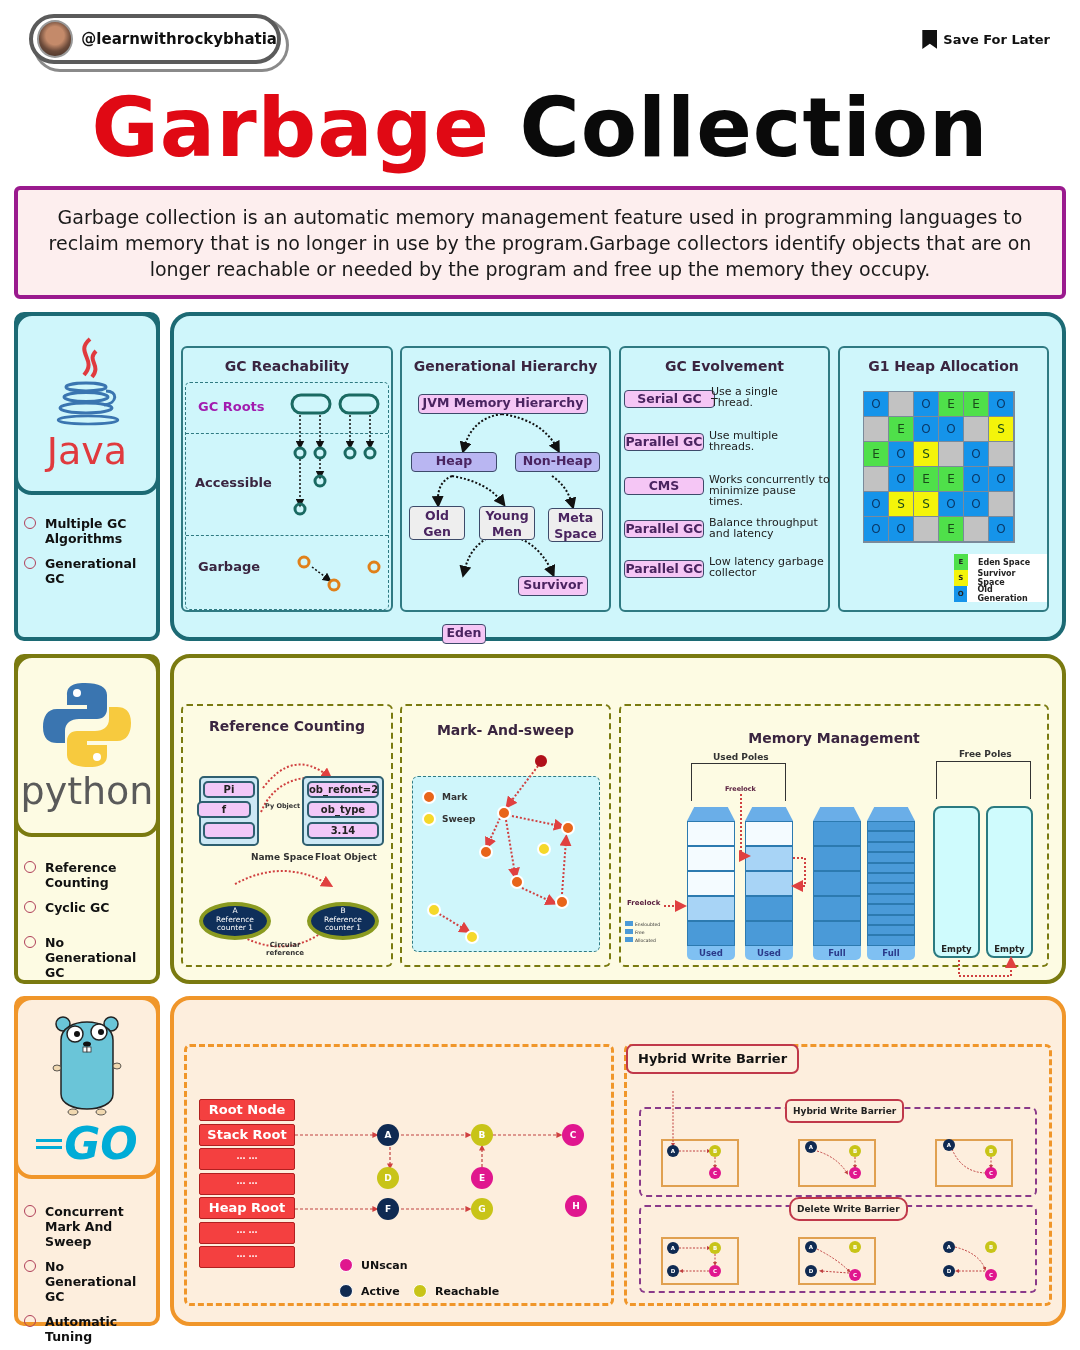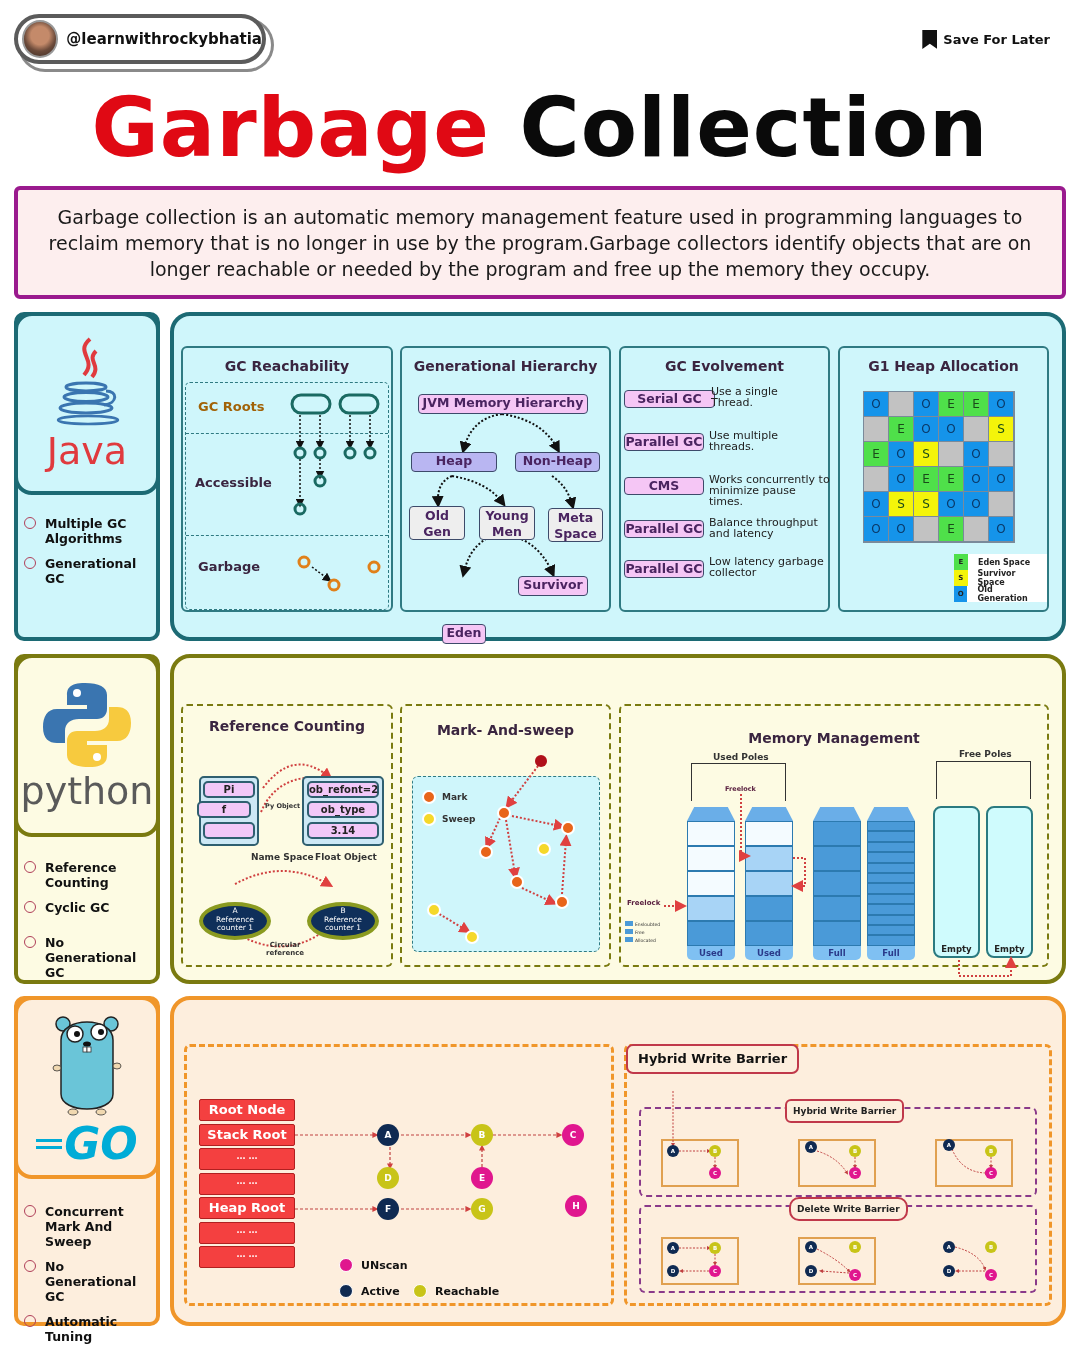--- a/index.html
+++ b/index.html
@@ -1,20 +1,20 @@
 <!DOCTYPE html>
 <html><head>
 <meta charset="utf-8">
 <style>
   * { box-sizing: border-box; margin: 0; padding: 0; }
   body { width: 1080px; height: 1350px; background: #ffffff; font-family: "DejaVu Sans", sans-serif; position: relative; overflow: hidden; color: #222; }
   .abs { position: absolute; }
 
   
-  .handle { left: 14px; top: 14px; width: 252px; height: 50px; border: 4px solid #5b5b5b; border-radius: 26px; background: #fff; box-shadow: 6px 6px 0 -1px #fff, 6px 6px 0 2px #8a8a8a; display: flex; align-items: center; padding-left: 4px; }
+  .handle { left: 29px; top: 14px; width: 252px; height: 50px; border: 4px solid #5b5b5b; border-radius: 26px; background: #fff; box-shadow: 6px 6px 0 -1px #fff, 6px 6px 0 2px #8a8a8a; display: flex; align-items: center; padding-left: 4px; }
   .avatar { width: 38px; height: 38px; border-radius: 50%; background: radial-gradient(circle at 50% 40%, #c48a6a 0 35%, #6b4a3a 60%, #3a2a22 100%); border: 2px solid #999; }
   .handle-text { font-weight: bold; font-size: 15px; margin-left: 8px; color: #111; }
   .save { right: 30px; top: 30px; display: flex; align-items: center; font-size: 13px; font-weight: bold; color: #111; }
   .bookmark { width: 15px; height: 19px; background: #111; clip-path: polygon(0 0, 100% 0, 100% 100%, 50% 72%, 0 100%); margin-right: 6px; }
 
   .title { left: 0; top: 80px; width: 1080px; text-align: center; font-size: 82px; font-weight: bold; letter-spacing: 1px; }
   .title .red { color: #e00914; }
   .title .black { color: #0a0a0a; }
 
   .intro { left: 14px; top: 186px; width: 1052px; height: 113px; border: 4px solid #9a1a8e; border-radius: 6px; background: #fdeeee; display: flex; align-items: center; justify-content: center; text-align: center; font-size: 19px; line-height: 26px; padding: 0 26px; color: #1a1a1a; }
@@ -123,21 +123,21 @@
   </div>
 </div>
 
 <div class="abs panel java-panel">
 
   <div class="sub java-sub" style="left:7px;width:212px;">
     <div class="sub-title">GC Reachability</div>
     <div style="position:absolute;left:2px;top:34px;width:204px;height:228px;border:1.5px dashed #2f7a82;border-radius:5px;">
       <div style="position:absolute;left:0;right:0;top:50px;border-top:1.5px dashed #2f7a82;"></div>
       <div style="position:absolute;left:0;right:0;top:152px;border-top:1.5px dashed #2f7a82;"></div>
-      <div style="position:absolute;left:12px;top:16px;font-size:13px;font-weight:bold;color:#a16207;">GC Roots</div>
+      <div style="position:absolute;left:12px;top:16px;font-size:13px;font-weight:bold;color:#a21caf;">GC Roots</div>
       <div style="position:absolute;left:9px;top:92px;font-size:13px;font-weight:bold;color:#3a2540;">Accessible</div>
       <div style="position:absolute;left:12px;top:176px;font-size:13px;font-weight:bold;color:#3a2540;">Garbage</div>
       <svg style="position:absolute;left:96px;top:4px;" width="105" height="210">
         <defs>
             <marker id="ah" markerWidth="6" markerHeight="6" refX="3" refY="3" orient="auto">
               <path d="M0,0 L6,3 L0,6 z" fill="#111"></path>
             </marker>
           </defs>
         <rect x="10" y="8" width="38" height="18" rx="9" fill="none" stroke="#1a6a62" stroke-width="3"></rect>
         <rect x="58" y="8" width="38" height="18" rx="9" fill="none" stroke="#1a6a62" stroke-width="3"></rect>

